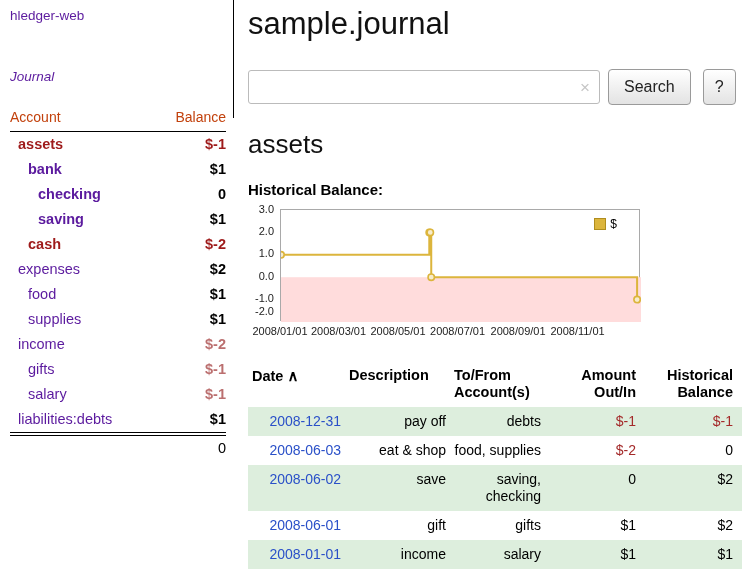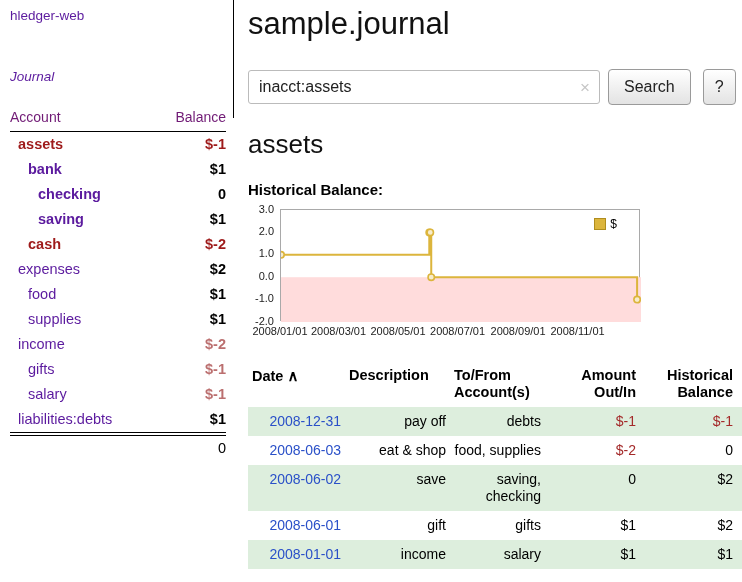--- a/index.html
+++ b/index.html
@@ -13,21 +13,21 @@
     font-family:"Liberation Sans",sans-serif;font-size:14px;color:#000;
   }
   a{cursor:pointer;text-decoration:none;}
 
   
   .sidebar{position:absolute;left:0;top:0;width:236px;padding:8px 10px 0 10px;}
   .brand{display:block;color:var(--purple);font-size:13.5px;}
   .nav-journal{display:block;margin-top:46px;color:var(--purple);font-size:13.5px;font-style:italic;}
   .acct-table{margin-top:22px;}
   .acct-header{display:flex;justify-content:space-between;padding:3px 0 6px 0;
-    border-bottom:1px solid #000;font-size:14px;color:#701a75;}
+    border-bottom:1px solid #000;font-size:14px;color:#c2410c;}
   .acct-row{display:flex;justify-content:space-between;align-items:baseline;padding:4px 0;
     font-size:14.5px;line-height:17px;}
   .acct-name{color:var(--purple);}
   .acct-name.neg-strong{color:var(--neg-strong);}
   .acct-name.b{font-weight:700;}
   .acct-bal{font-weight:700;color:#000;}
   .acct-bal.neg-strong{color:var(--neg-strong);}
   .acct-bal.neg-muted{color:var(--neg-muted);}
   .accounts-list{border-bottom:1px solid #000;}
   .total-row{border-top:1px solid #000;margin-top:2px;padding:4px 0;text-align:right;
@@ -150,38 +150,37 @@
     </div>
   </aside>
 
   <div class="vline"></div>
 
   <main class="main">
     <h1>sample.journal</h1>
 
     <div class="searchbar">
       <div class="search-box">
-        <input value="inacct:assets" style="">
         <span class="clear">×</span>
       </div>
       <button class="btn">Search</button>
       <button class="btn help">?</button>
     </div>
 
     <h2>assets</h2>
     <div class="chart-label">Historical Balance:</div>
 
     <div class="chart">
       <div class="ylabels" id="ylabels">
           <div style="top: 0px;">3.0</div>
           <div style="top: 22.4px;">2.0</div>
           <div style="top: 44.8px;">1.0</div>
           <div style="top: 67.2px;">0.0</div>
           <div style="top: 89.6px;">-1.0</div>
-          <div style="top: 112px;">-2.0</div>
+          <div style="top: 102px;">-2.0</div>
         </div>
       <div class="plot">
         <svg id="chart-svg" viewBox="0 0 360 112" width="360" height="112">
             <rect x="0" y="67.2" width="360" height="44.8" fill="#ffdcdc"></rect>
             <path d="M0 44.800000000000004 H148.2926829268293 V22.400000000000002 H149.2682926829268 V22.400000000000002 H150.2439024390244 V67.2 H356.0975609756098 V89.60000000000001" fill="none" stroke="#dcb53c" stroke-width="2"></path>
             <circle cx="0" cy="44.800000000000004" r="3.2" fill="#f7eccb" stroke="#dcb53c" stroke-width="1.6"></circle>
             <circle cx="148.2926829268293" cy="22.400000000000002" r="3.2" fill="#f7eccb" stroke="#dcb53c" stroke-width="1.6"></circle>
             <circle cx="149.2682926829268" cy="22.400000000000002" r="3.2" fill="#f7eccb" stroke="#dcb53c" stroke-width="1.6"></circle>
             <circle cx="150.2439024390244" cy="67.2" r="3.2" fill="#f7eccb" stroke="#dcb53c" stroke-width="1.6"></circle>
             <circle cx="356.0975609756098" cy="89.60000000000001" r="3.2" fill="#f7eccb" stroke="#dcb53c" stroke-width="1.6"></circle>

